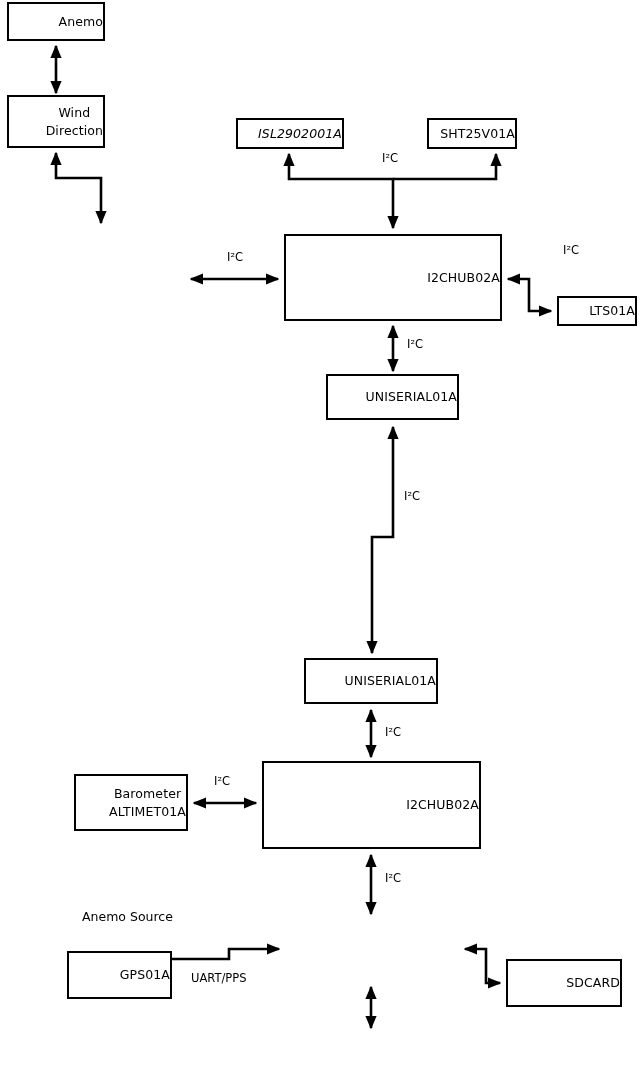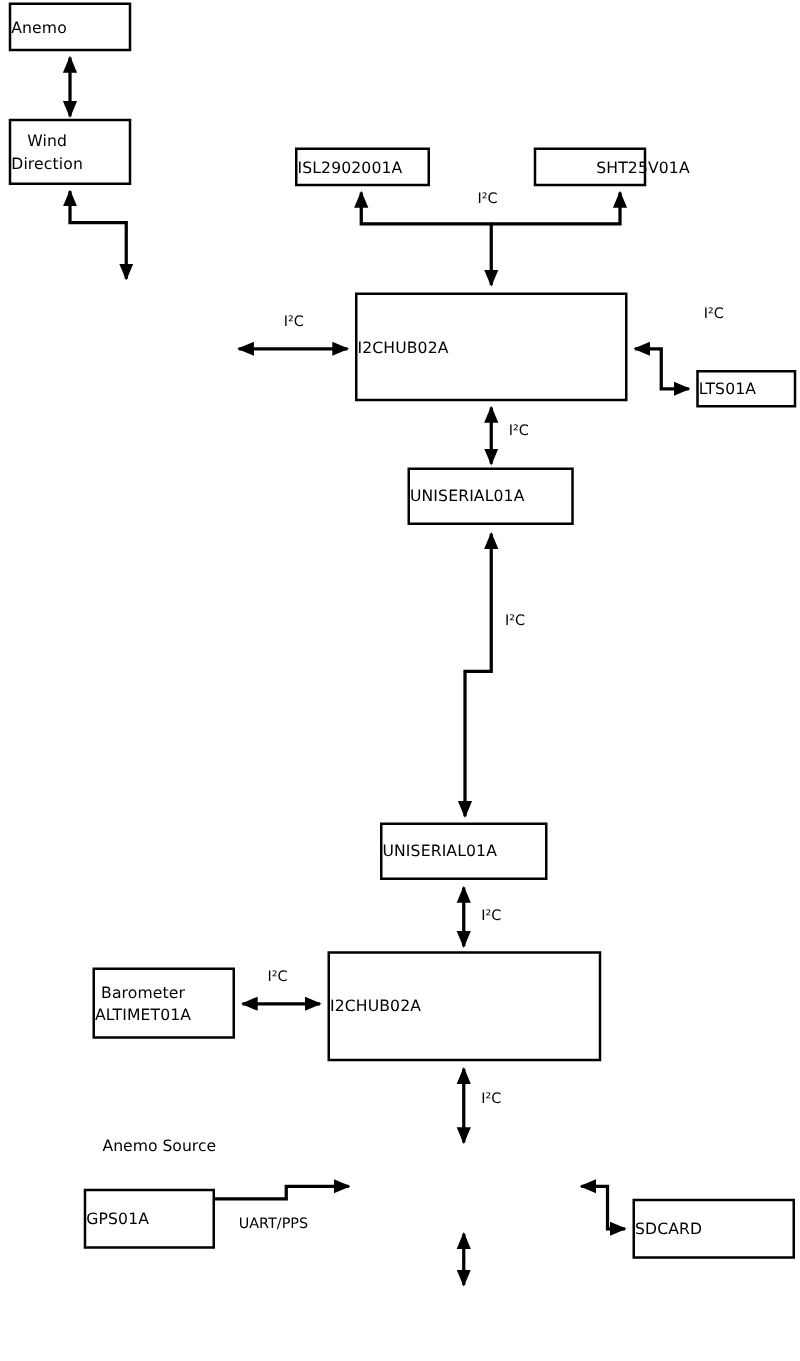--- a/index.html
+++ b/index.html
@@ -26,21 +26,21 @@
     height: 1089px;
     pointer-events: none;
   }
   .node {
     position: absolute;
     box-sizing: border-box;
     background: #ffffff;
     border: 2px solid #000000;
     display: flex;
     align-items: center;
-    justify-content: flex-start;
+    justify-content: flex-end;
     text-align: center;
     color: #000000;
     font-size: 12.5px;
     line-height: 1.38;
     letter-spacing: 0.1px;
     white-space: pre-line;
     z-index: 2;
   }
   .edge-label {
     position: absolute;
@@ -109,21 +109,21 @@
   <div class="node" style="left:7px; top:2px; width:98px; height:39px;">
     <span>Anemo</span>
   </div>
 
   <div class="node" style="left:7px; top:95px; width:98px; height:53px;">
     <span>Wind
 Direction</span>
   </div>
 
 
-  <div class="node" style="left:236px; top:118px; width:108px; height:31px;">
+  <div class="node" style="left:236px; top:118px; width:108px; height:31px;font-style:italic;">
     <span>ISL2902001A</span>
   </div>
 
   <div class="node" style="left:427px; top:118px; width:90px; height:31px;padding-left:48px;">
     <span>SHT25V01A</span>
   </div>
 
   <div class="node" style="left:284px; top:234px; width:218px; height:87px;">
     <span>I2CHUB02A</span>
   </div>
@@ -147,21 +147,21 @@
   <div class="node" style="left:74px; top:774px; width:114px; height:57px;">
     <span>Barometer
 ALTIMET01A</span>
   </div>
 
   <div class="node" style="left:67px; top:935px; width:105px; height:48px;margin-top:16px;">
     <span>GPS01A</span>
   </div>
 
 
-  <div class="node" style="left:506px; top:959px; width:130px; height:48px;">
+  <div class="node" style="left:506px; top:959px; width:116px; height:48px;">
     <span>SDCARD</span>
   </div>
 
 
   <div class="edge-label" style="left:382px; top:153px;">I²C</div>
 
   <div class="edge-label" style="left:227px; top:252px;">I²C</div>
 
   <div class="edge-label" style="left:563px; top:245px;">I²C</div>
 

